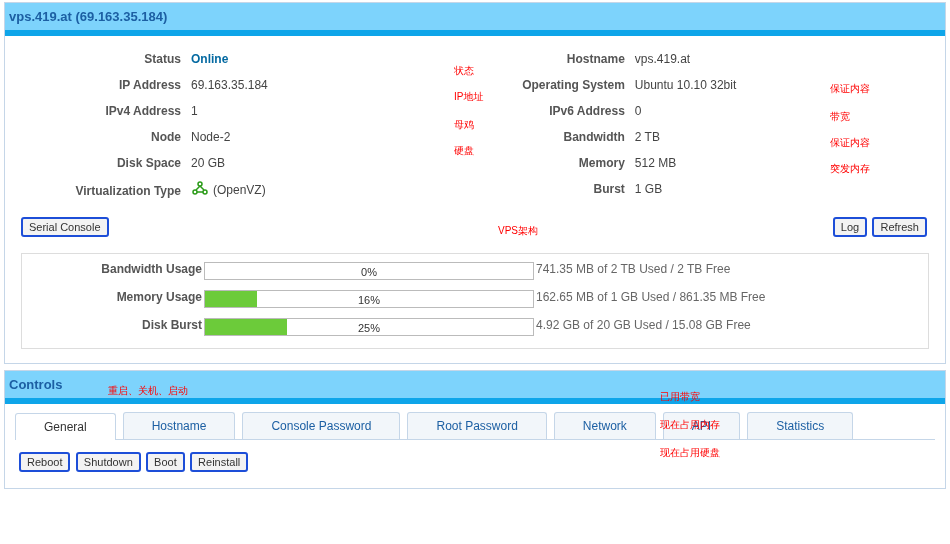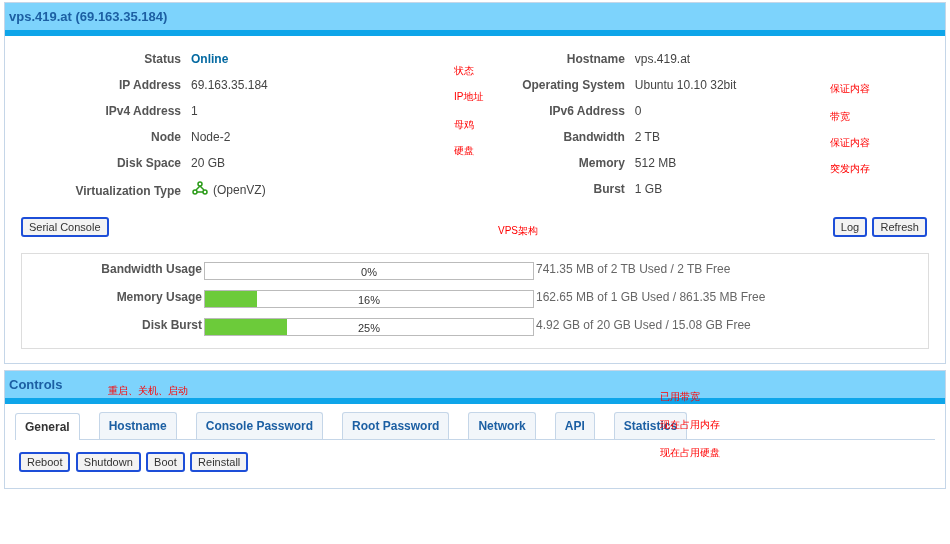--- a/index.html
+++ b/index.html
@@ -114,30 +114,29 @@
   .usage-detail {
     color: #666;
     font-size: 12px;
   }
   .tabs {
     display: flex;
     border-bottom: 1px solid #c5d6e8;
     margin: 0 10px;
   }
   .tab {
-    padding: 6px 9px;
+    padding: 6px 28px;
     border: 1px solid #c5d6e8;
     border-bottom: none;
-    margin-right: 19px;
+    margin-right: 7px;
     background: #f2f6fa;
     color: #1c5fa3;
     cursor: pointer;
     font-size: 12px;
     border-radius: 3px 3px 0 0;
-    font-weight: bold;
   }
   .tab.active {
     background: #fff;
     color: #333;
     position: relative;
     top: 1px;
   }
   .tab-content {
     padding: 12px 14px 16px 14px;
   }

